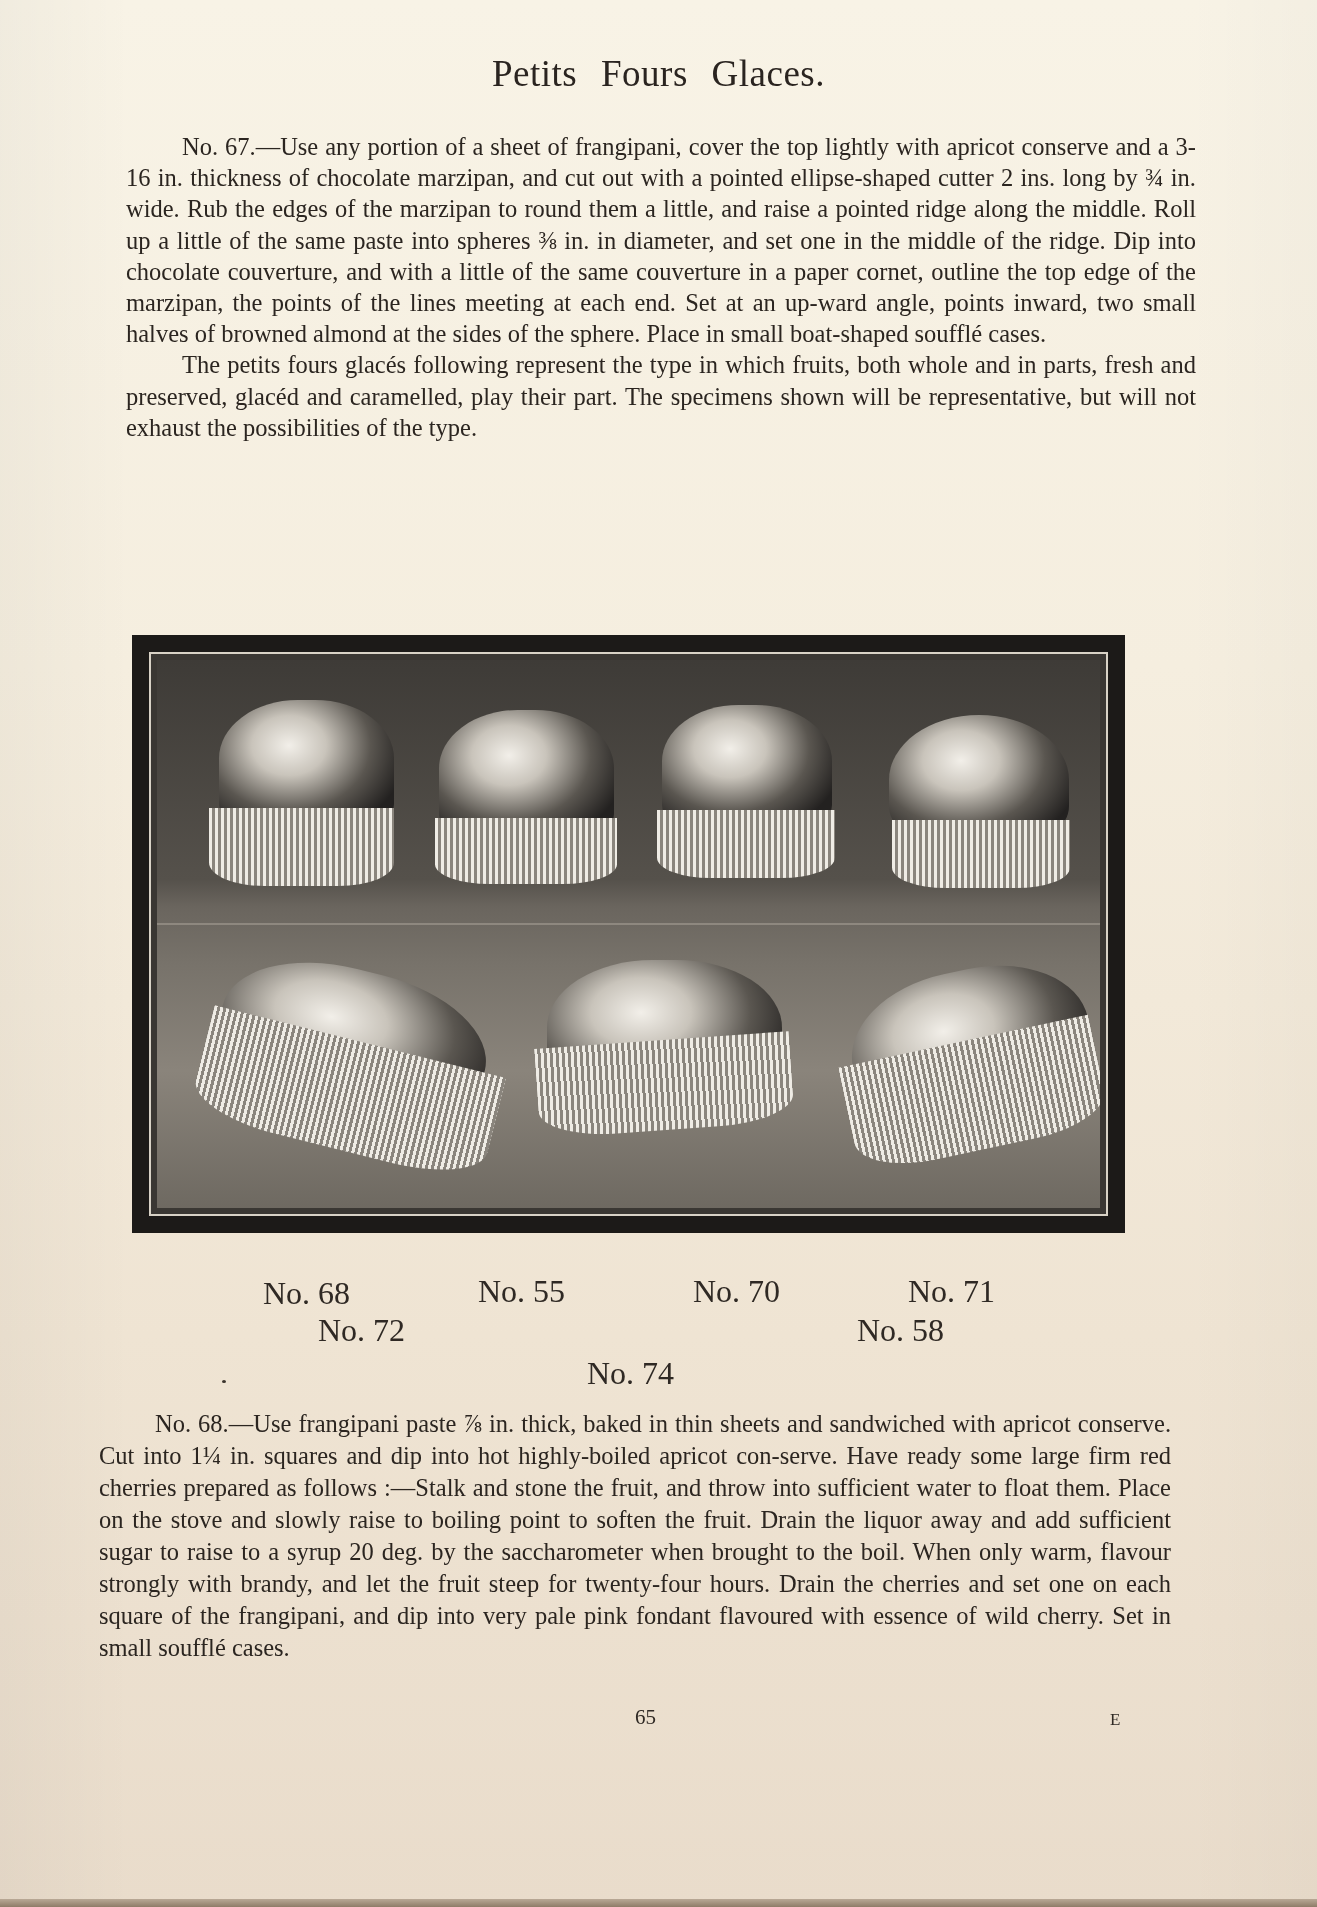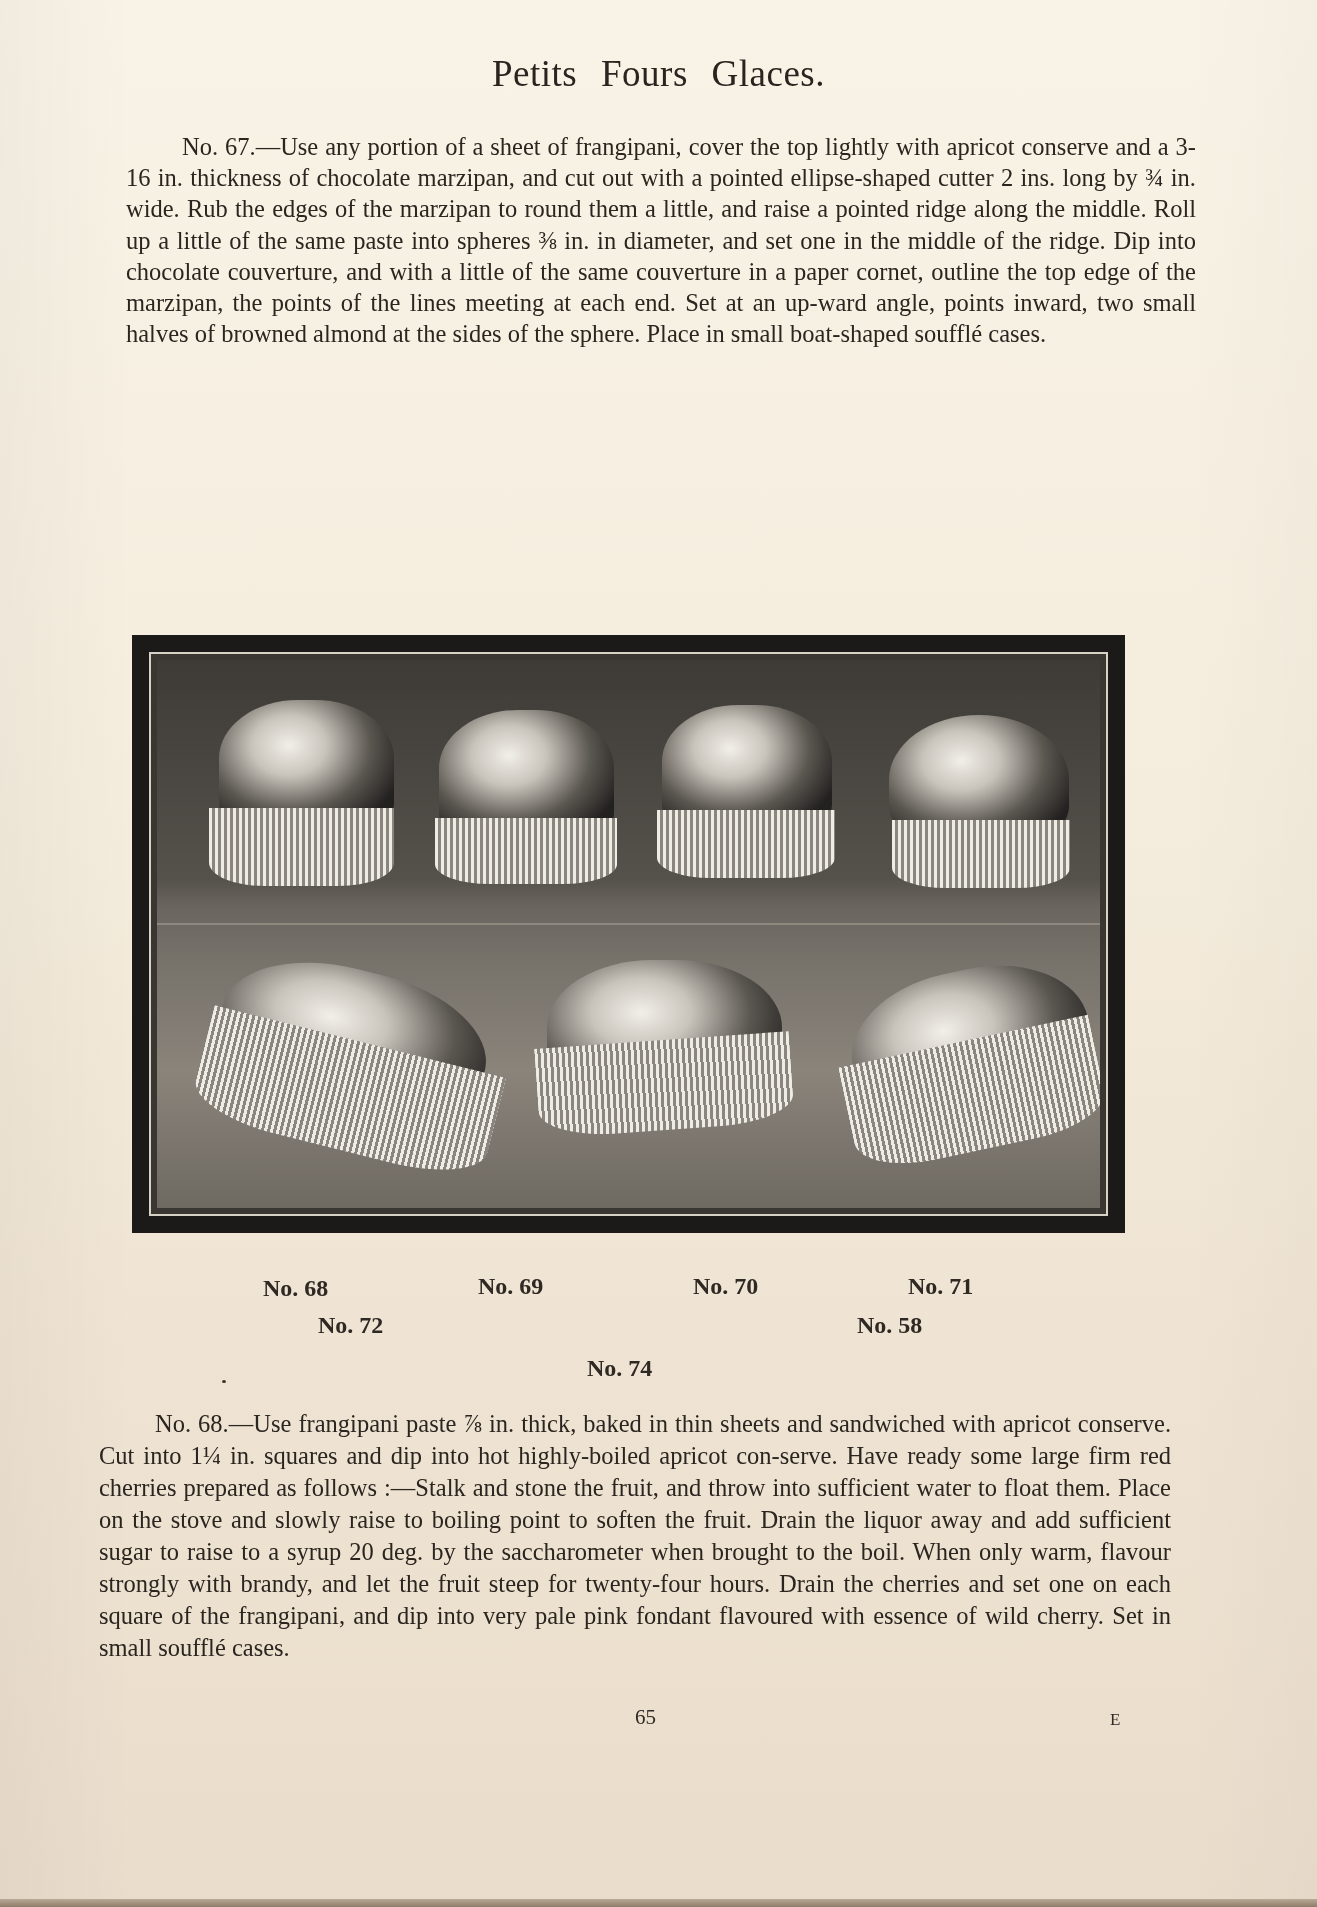--- a/index.html
+++ b/index.html
@@ -48,37 +48,38 @@
   }
   .cake {
     position: absolute; border-radius: 45% 45% 20% 20%;
     background: radial-gradient(ellipse at 40% 35%, #f2efe9 0%, #c9c4bb 25%, #5a5650 55%, #232120 80%);
   }
   .case {
     position: absolute; border-radius: 0 0 30% 30%;
     background: repeating-linear-gradient(90deg, #efece5 0px, #efece5 3px, #8a857d 3px, #8a857d 6px);
   }
   .caption {
-    position: absolute; font-size: 24px; color: #2f2924; white-space: nowrap; font-weight: bold;
+    position: absolute; font-size: 32px; color: #2f2924; white-space: nowrap;
   }
   .folio {
     position: absolute; font-size: 21px; color: #2f2924;
   }
   .sig { position: absolute; font-size: 17px; color: #2f2924; font-variant: small-caps; }
   .speck { position: absolute; width: 4px; height: 3px; border-radius: 50%; background: #3a332c; }
 </style>
 </head>
 <body>
 
 <div class="page-shade"></div>
 
 <h1 class="title" style="margin:0;font-weight:normal;">Petits Fours Glaces.</h1>
 
 <div class="para" id="para-top">
   <p>No. 67.—Use any portion of a sheet of frangipani, cover the top lightly with apricot conserve and a 3-16 in. thickness of chocolate marzipan, and cut out with a pointed ellipse-shaped cutter 2 ins. long by ¾ in. wide. Rub the edges of the marzipan to round them a little, and raise a pointed ridge along the middle. Roll up a little of the same paste into spheres ⅜ in. in diameter, and set one in the middle of the ridge. Dip into chocolate couverture, and with a little of the same couverture in a paper cornet, outline the top edge of the marzipan, the points of the lines meeting at each end. Set at an up-ward angle, points inward, two small halves of browned almond at the sides of the sphere. Place in small boat-shaped soufflé cases.</p>
+  <p>The petits fours glacés following represent the type in which fruits, both whole and in parts, fresh and preserved, glacéd and caramelled, play their part. The specimens shown will be representative, but will not exhaust the possibilities of the type.</p>
 </div>
 
 <div class="photo-frame">
   <div class="photo-inner-line">
     <div class="photo">
       <div class="shelf"></div>
 
       <div class="cake" style="left:62px;top:40px;width:175px;height:130px;"></div>
       <div class="case" style="left:52px;top:148px;width:185px;height:78px;"></div>
       <div class="cake" style="left:282px;top:50px;width:175px;height:130px;"></div>
@@ -93,21 +94,21 @@
       <div class="cake" style="left:390px;top:300px;width:235px;height:150px;"></div>
       <div class="case" style="left:380px;top:380px;width:255px;height:90px;transform:rotate(-4deg);"></div>
       <div class="cake" style="left:695px;top:310px;width:240px;height:160px;transform:rotate(-12deg);"></div>
       <div class="case" style="left:690px;top:380px;width:255px;height:110px;transform:rotate(-12deg);"></div>
     </div>
   </div>
 </div>
 
 <div>
   <span class="caption" style="left:263px;top:1275px;">No. 68</span>
-  <span class="caption" style="left:478px;top:1273px;">No. 69</span>
+  <span class="caption" style="left:478px;top:1273px;">No. 55</span>
   <span class="caption" style="left:693px;top:1273px;">No. 70</span>
   <span class="caption" style="left:908px;top:1273px;">No. 71</span>
   <span class="caption" style="left:318px;top:1312px;">No. 72</span>
   <span class="caption" style="left:587px;top:1312px;margin-top:43px;">No. 74</span>
   <span class="caption" style="left:857px;top:1312px;">No. 58</span>
 </div>
 
 <div class="speck" style="left:222px;top:1380px;"></div>
 
 <div class="para" id="para-bottom">

